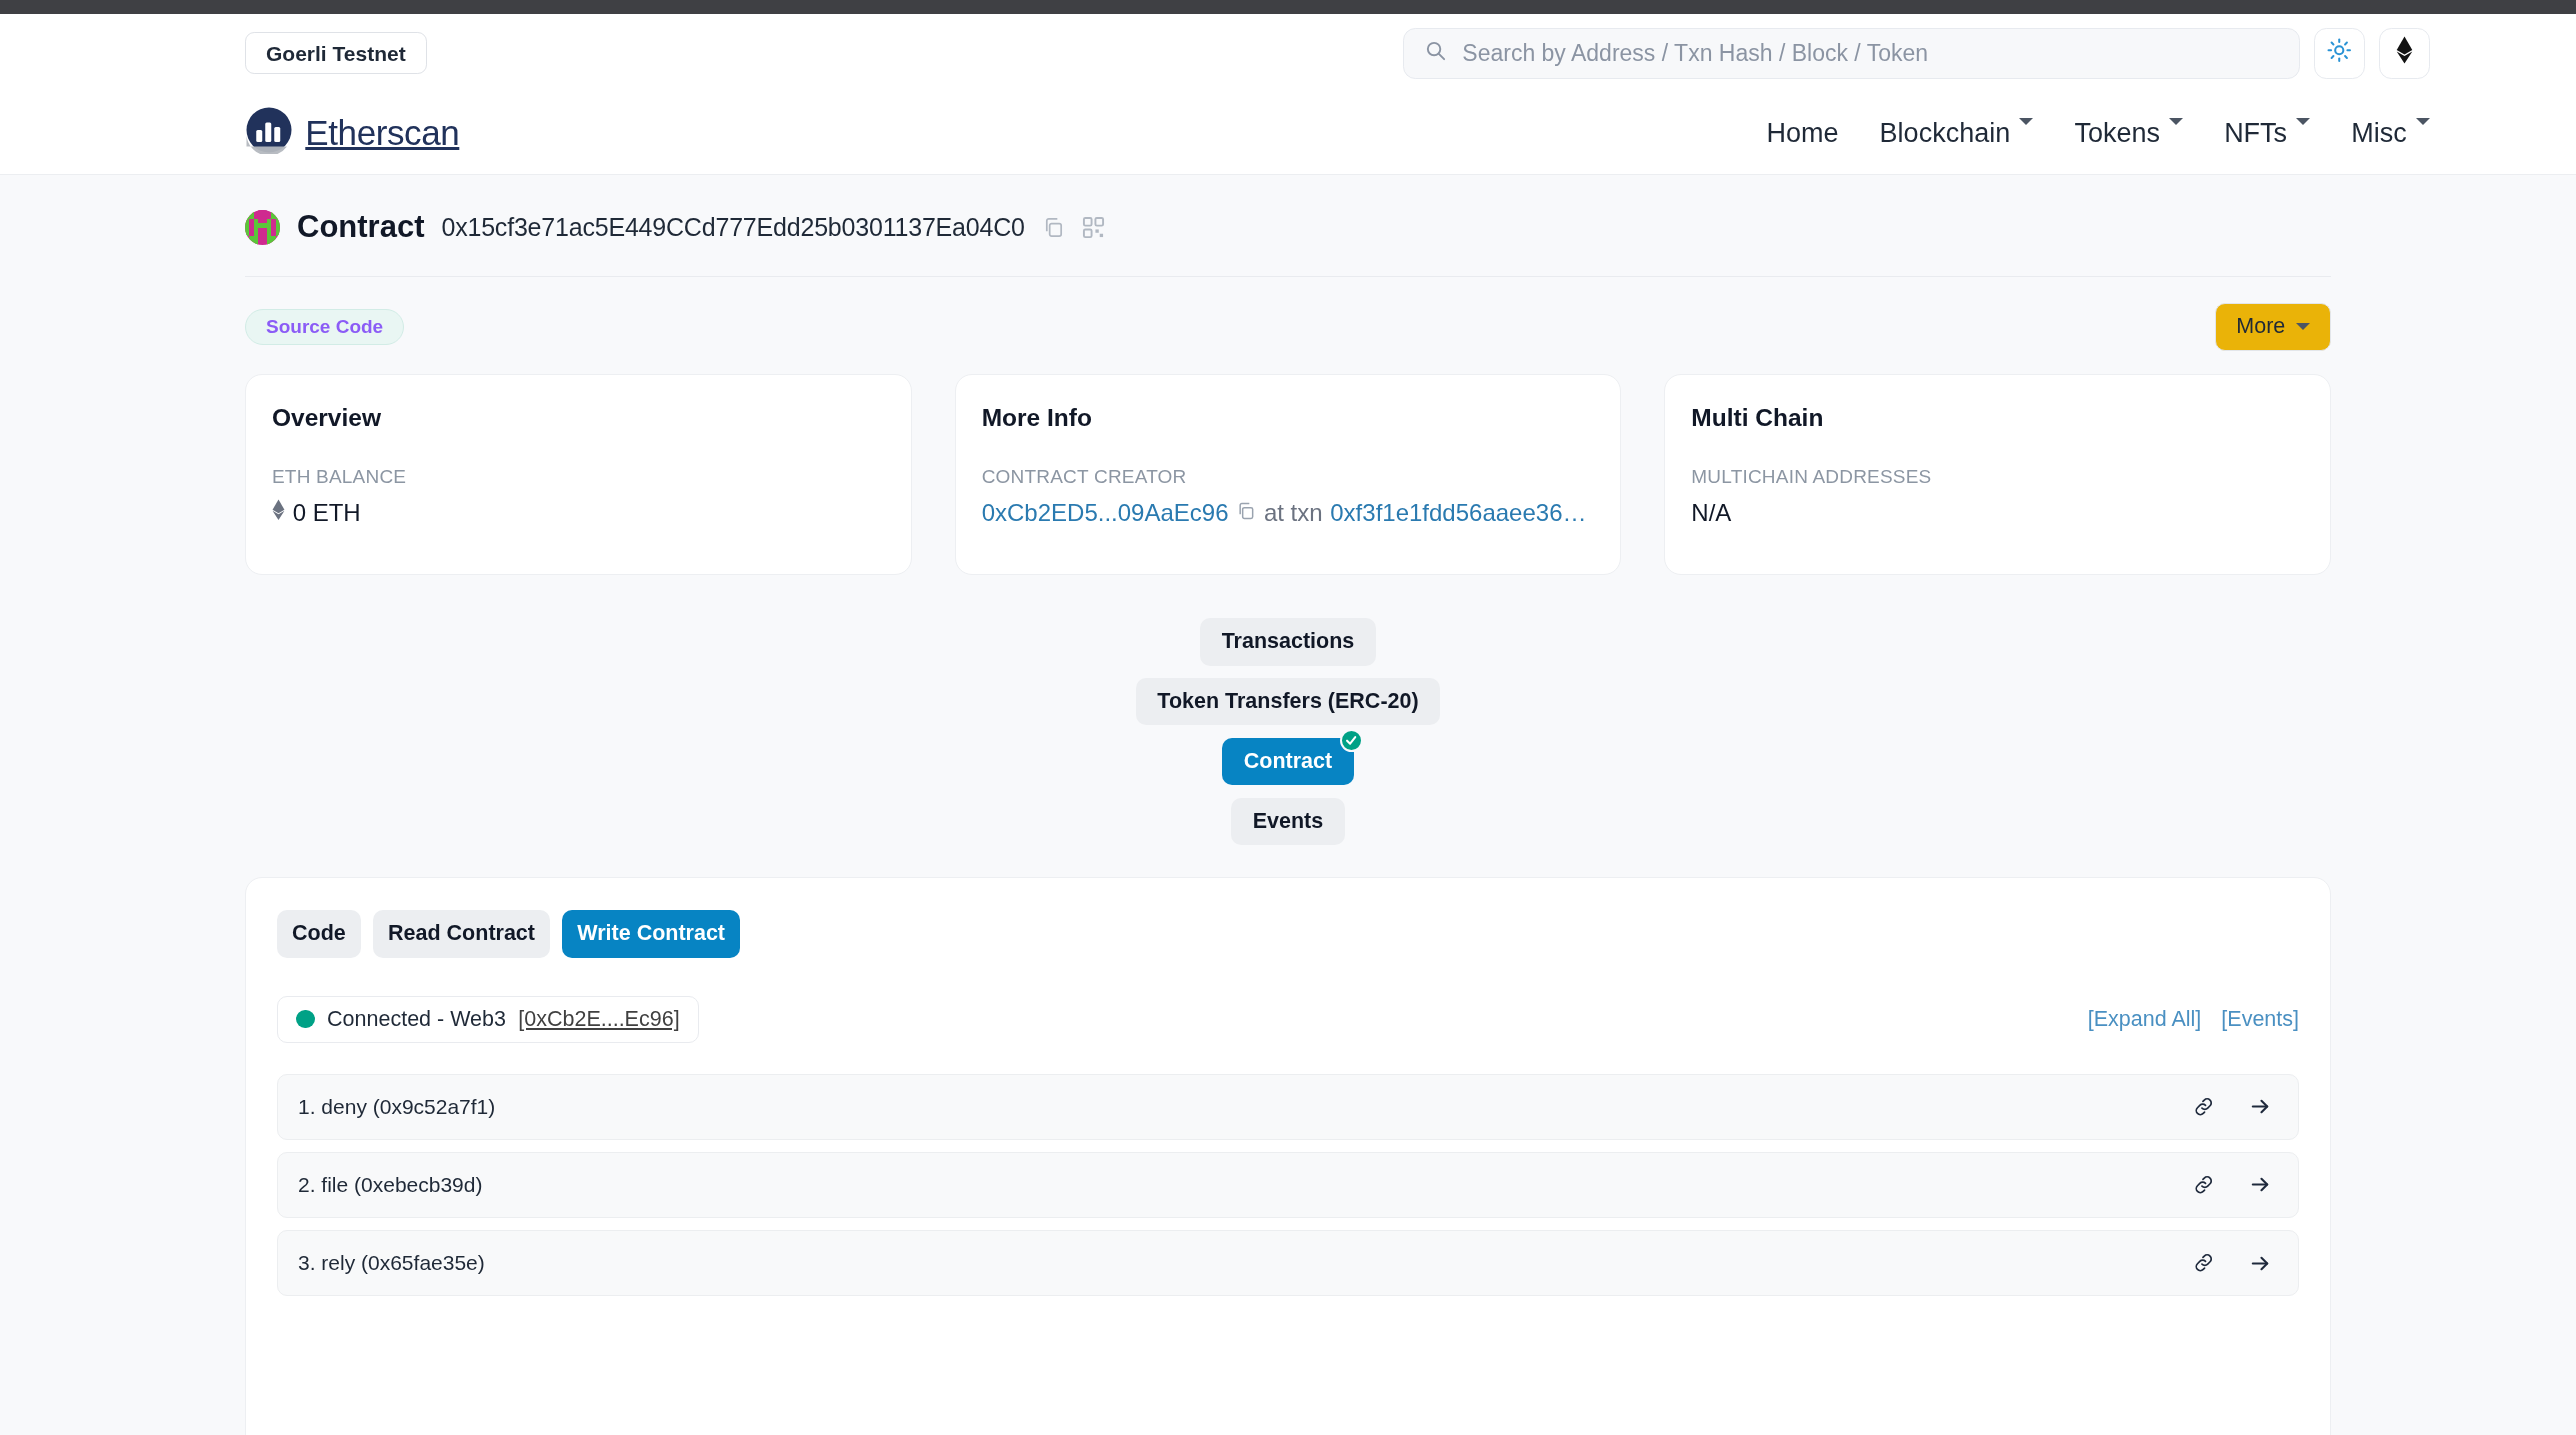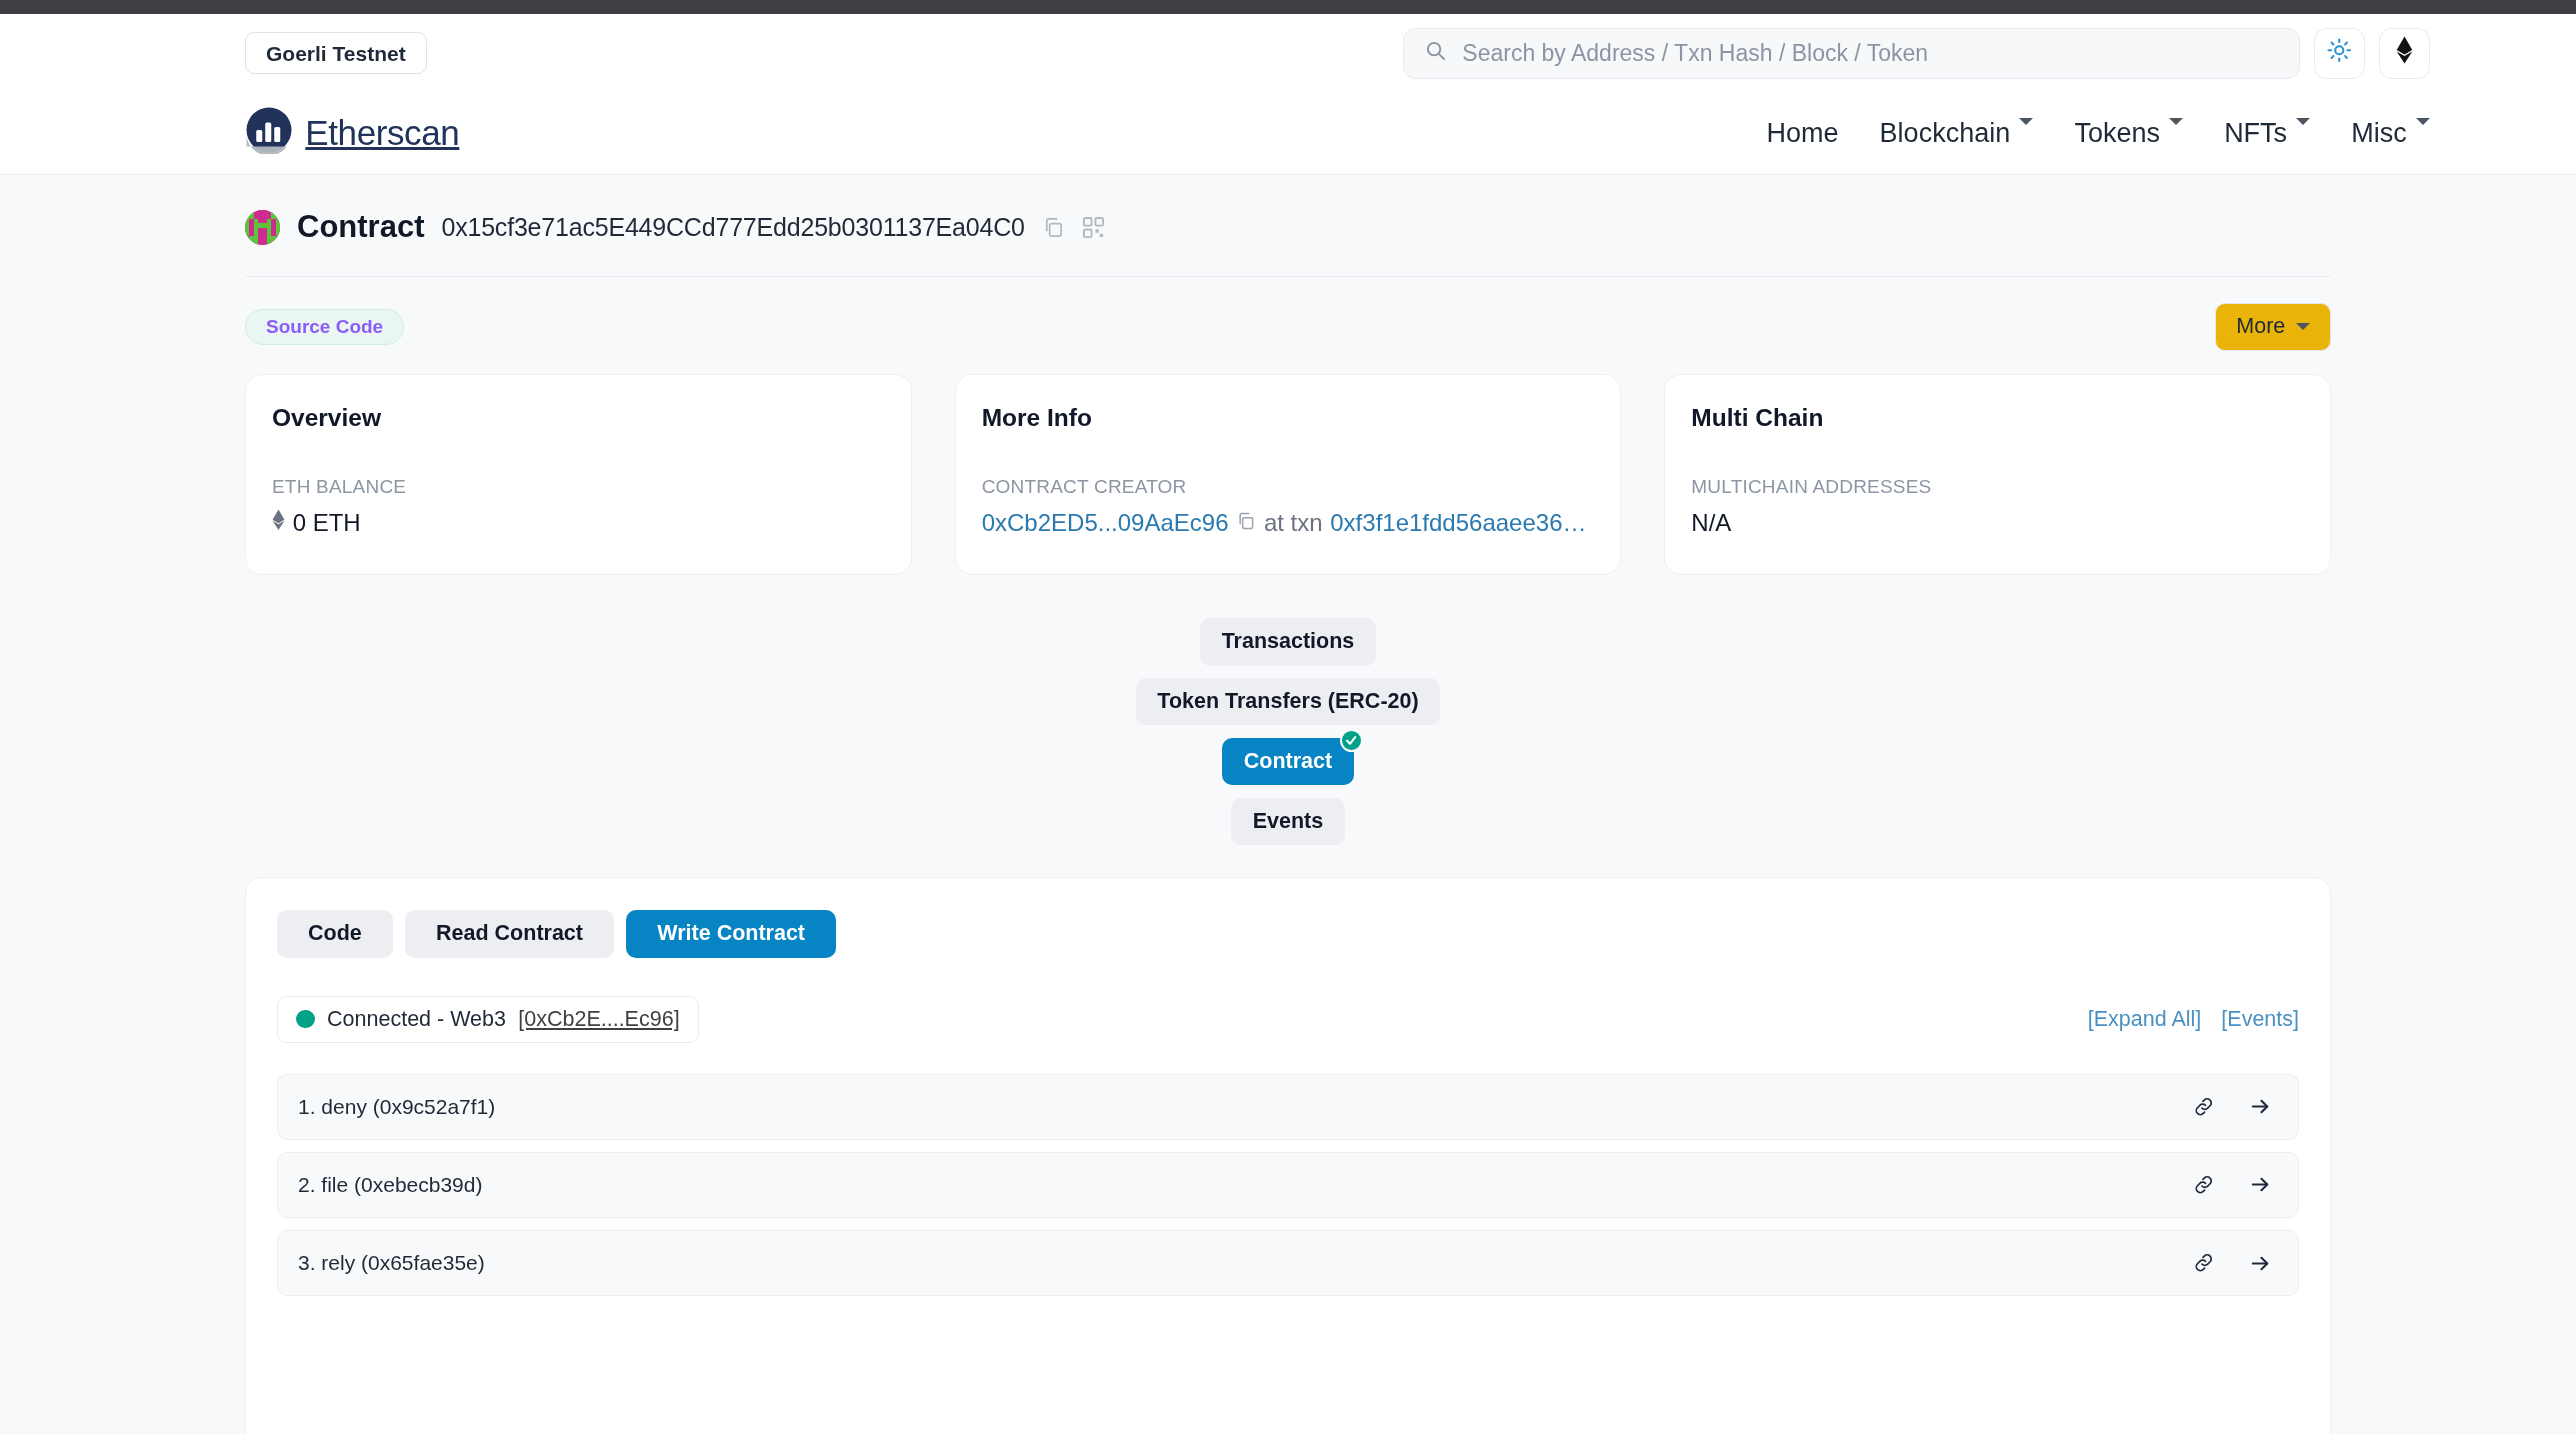--- a/index.html
+++ b/index.html
@@ -219,21 +219,21 @@
     border: 0.8px solid #edeff2;
     border-radius: 17px;
     padding: 29px 26px;
     flex: 1;
     min-height: 201px;
   }
   .card-title {
     font-size: 24.5px;
     font-weight: 700;
     color: #111827;
-    margin-bottom: 44px;
+    margin-bottom: 34px;
   }
   .field-label {
     font-size: 19px;
     color: #8c96a3;
     letter-spacing: 0.2px;
     margin-bottom: 10.7px;
   }
   .field-value {
     font-size: 24px;
     color: #111827;
@@ -297,21 +297,21 @@
 
   .subtabs {
     display: flex;
     gap: 12.3px;
     margin-bottom: 38px;
   }
   .subtab {
     background: #eceef1;
     color: #111827;
     border-radius: 10px;
-    padding: 13px 31px;
+    padding: 13px 15px;
     font-size: 21.5px;
     font-weight: 700;
     line-height: 1;
     cursor: pointer;
     white-space: nowrap;
     text-align: right;
   }
   .subtab.active { background: #0784c3; color: #ffffff; }
 
   .conn-row {

